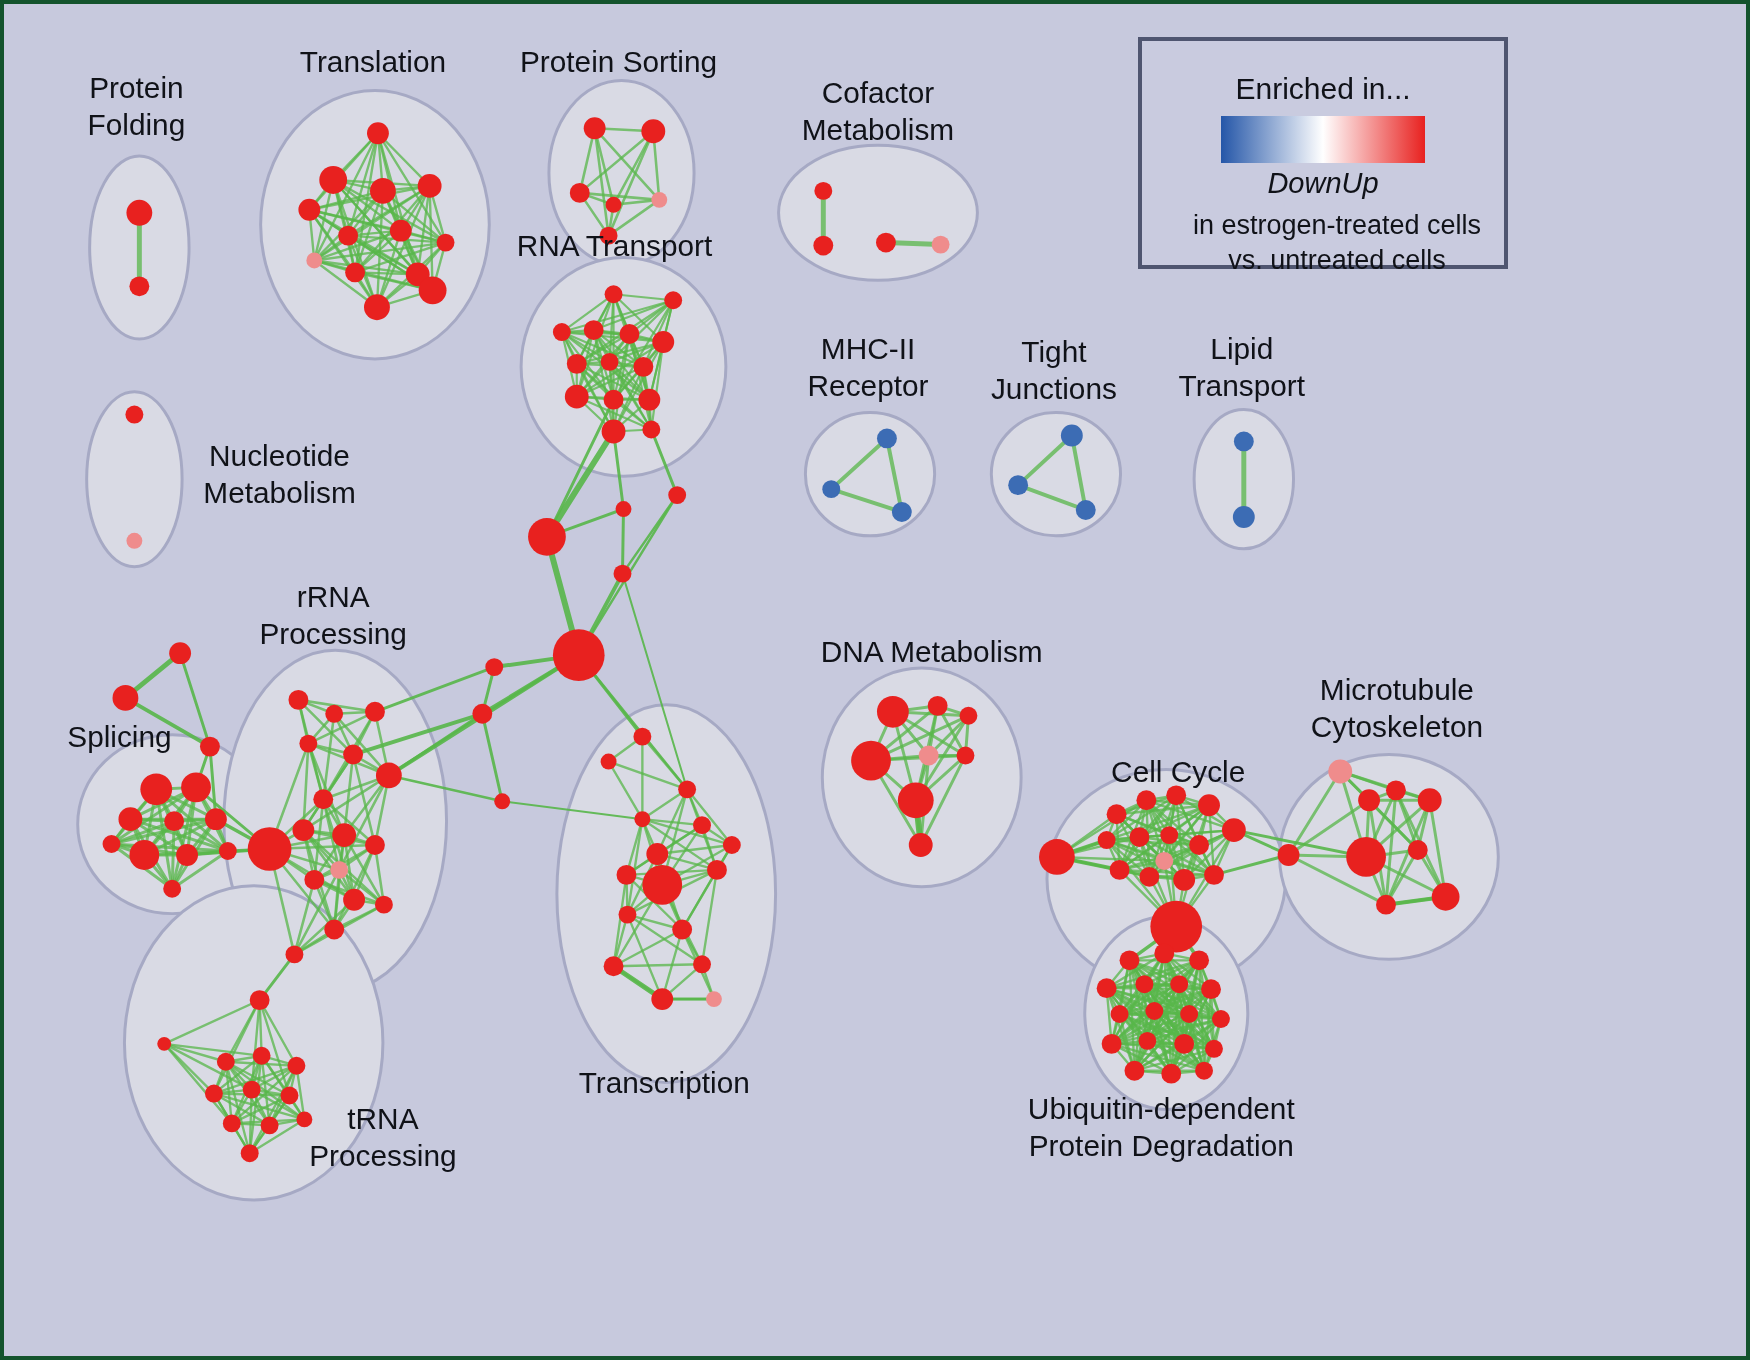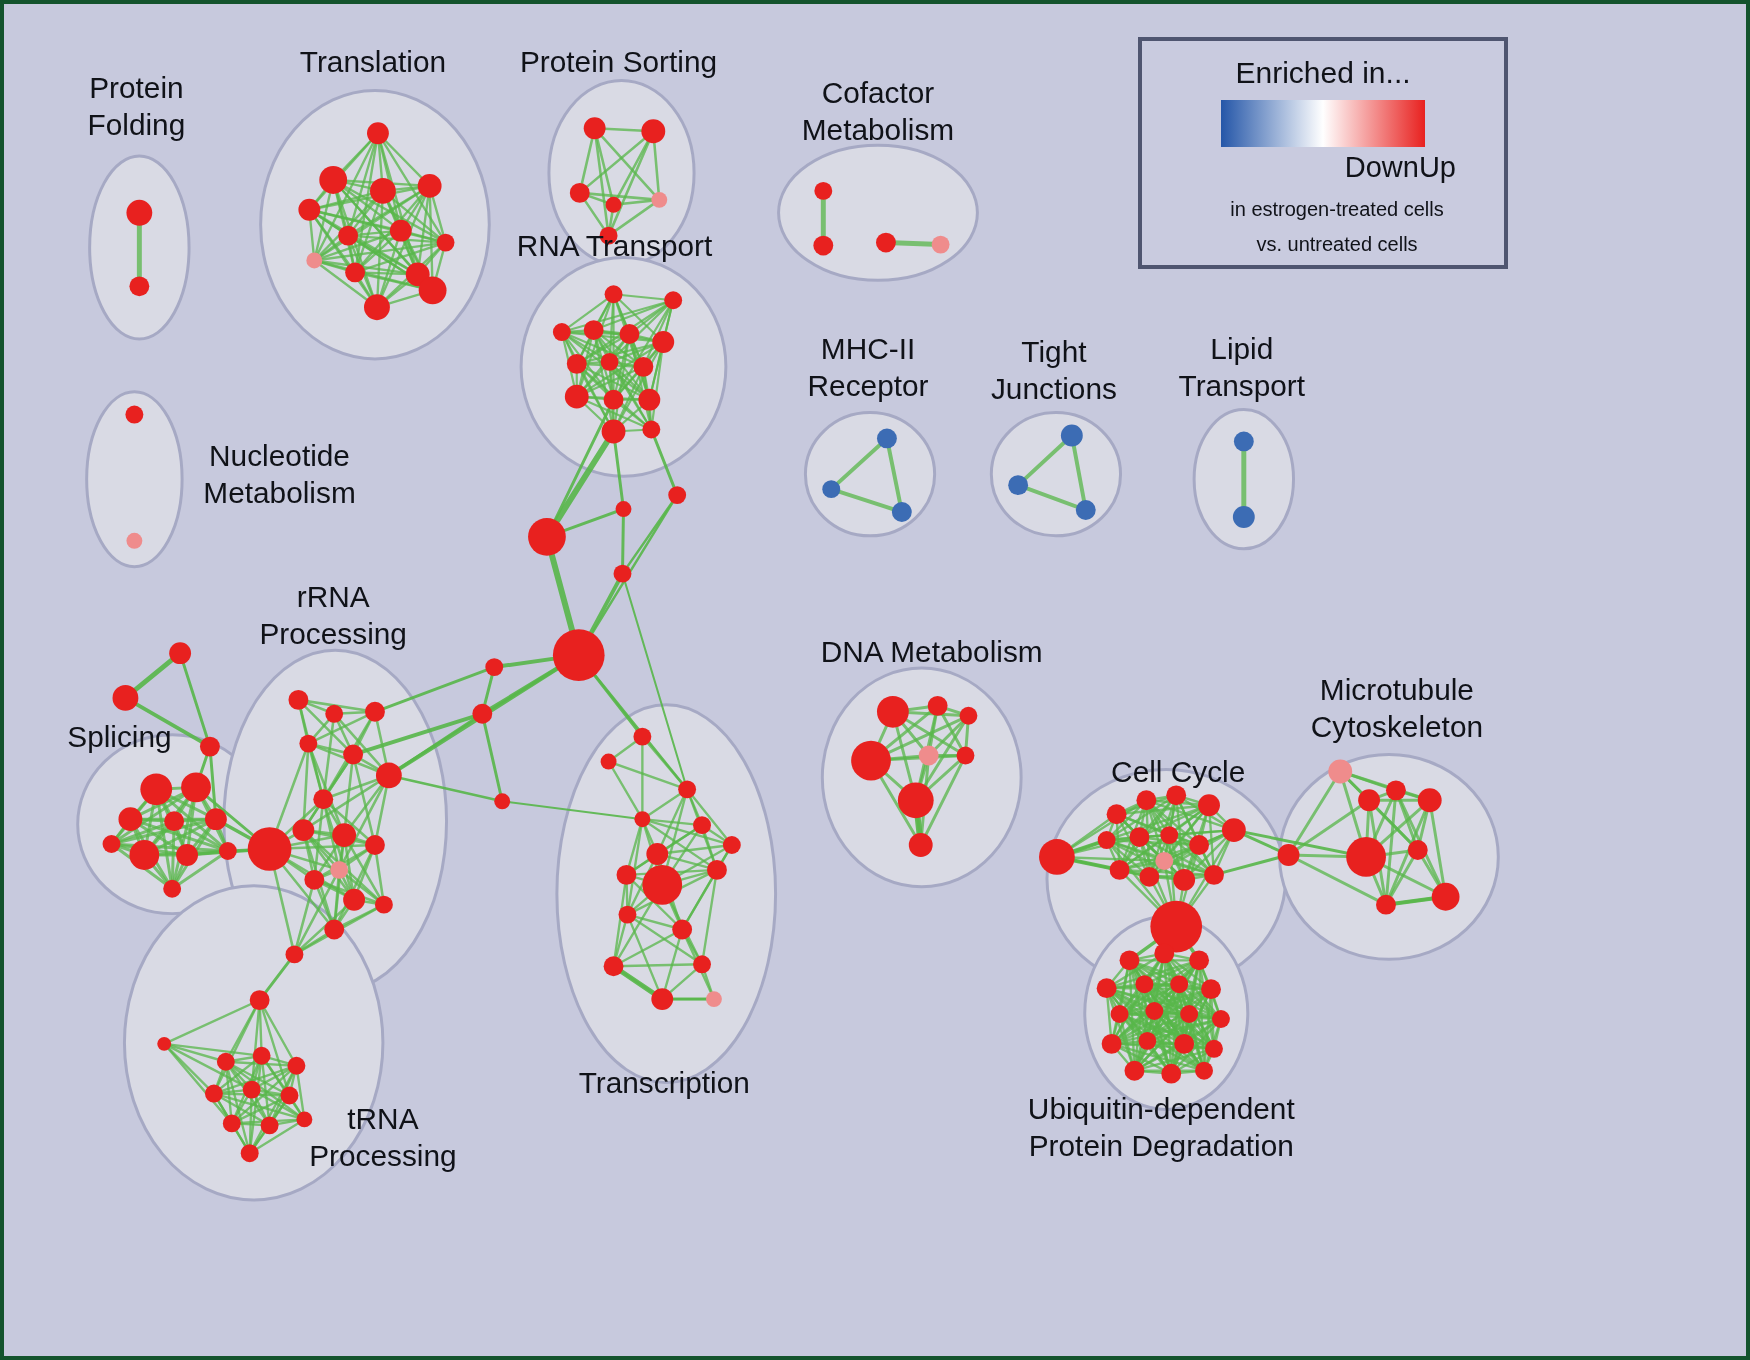--- a/index.html
+++ b/index.html
@@ -21,36 +21,37 @@
     position:absolute;
     left:1134px;top:33px;
     width:370px;height:232px;
     background:#c9cbdf;
     border:4px solid #4f5570;
     box-sizing:border-box;
     text-align:center;
     color:#101218;
   }
   .legend-title{
-    margin-top:15px;
+    margin-top:31px;
     font-size:30px;
   }
   .legend-bar{
     width:204px;height:47px;
     margin:10px auto 0 auto;
   }
   .legend-row{
     width:266px;
     margin:4px auto 0 auto;
     display:flex;
-    justify-content:flex-end;
+    justify-content:center;
     font-size:29px;
+    font-style:italic;
   }
   .legend-sub{
-    font-size:20px;
+    font-size:27px;
     line-height:35px;
     padding-left:28px;
   }
   .legend-sub.first{margin-top:8px;}
 </style>
 </head>
 <body>
 
 <div class="stage">
   <svg id="network-svg" viewBox="0 0 1750 1360">

